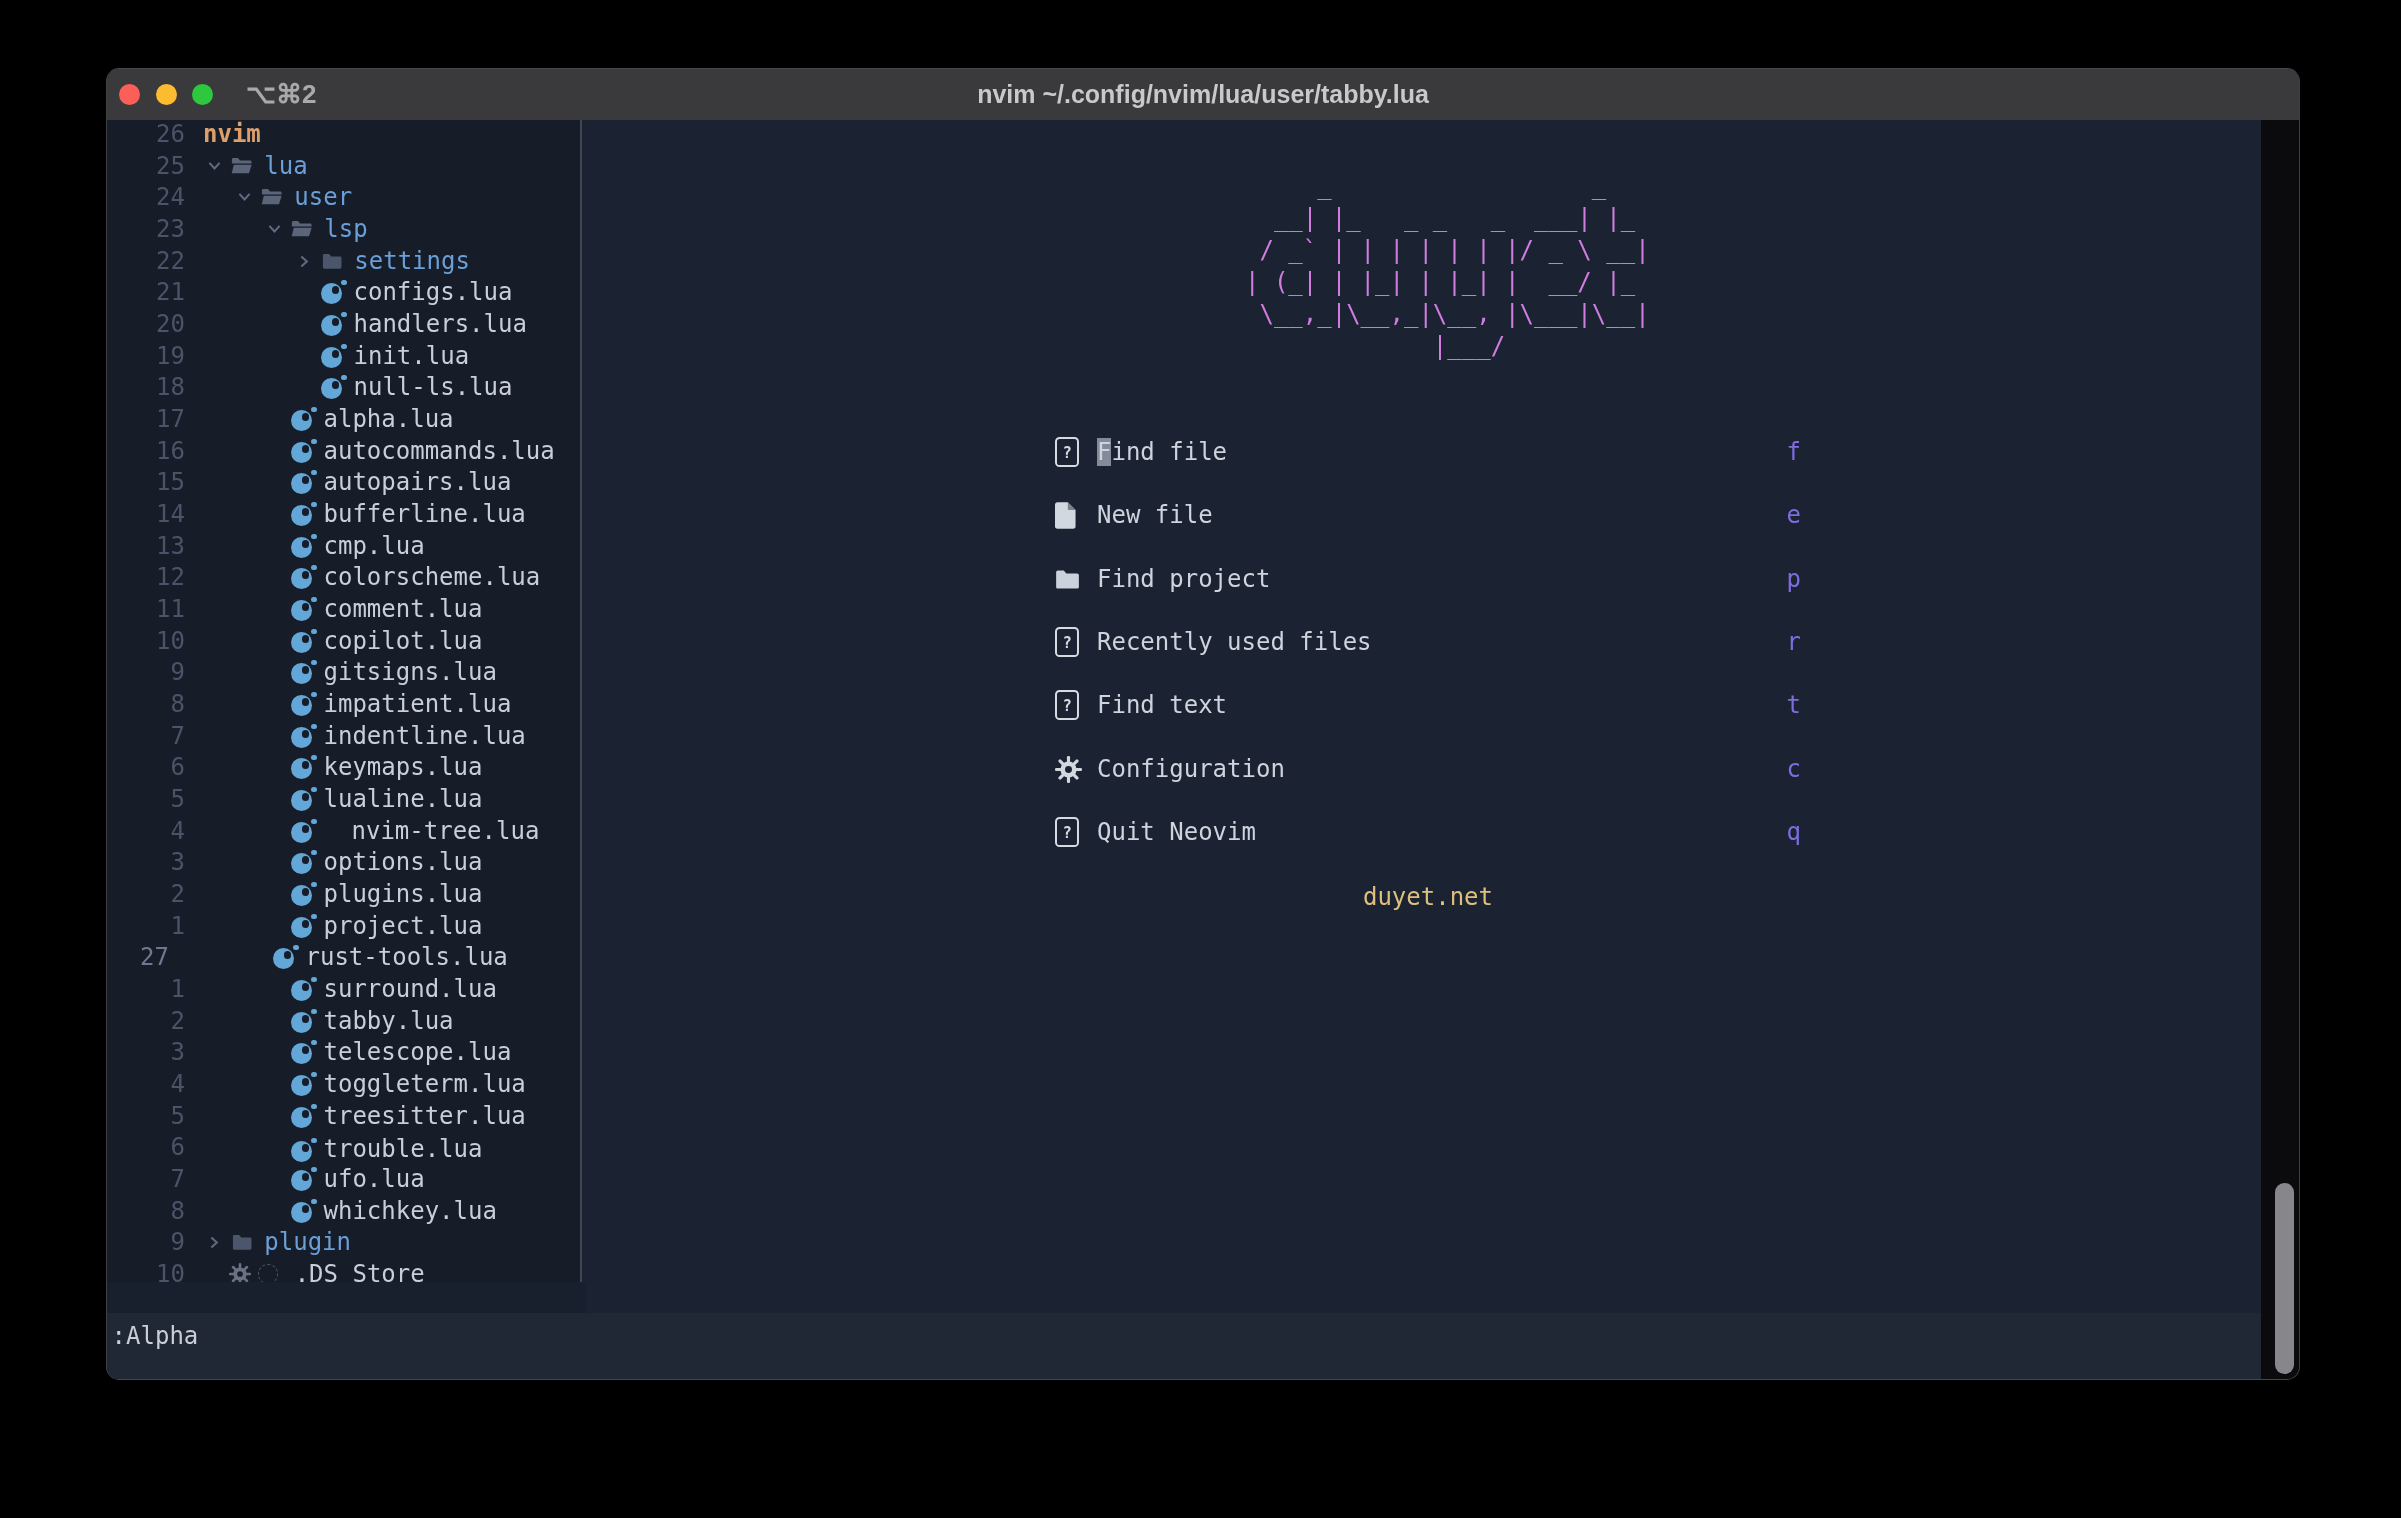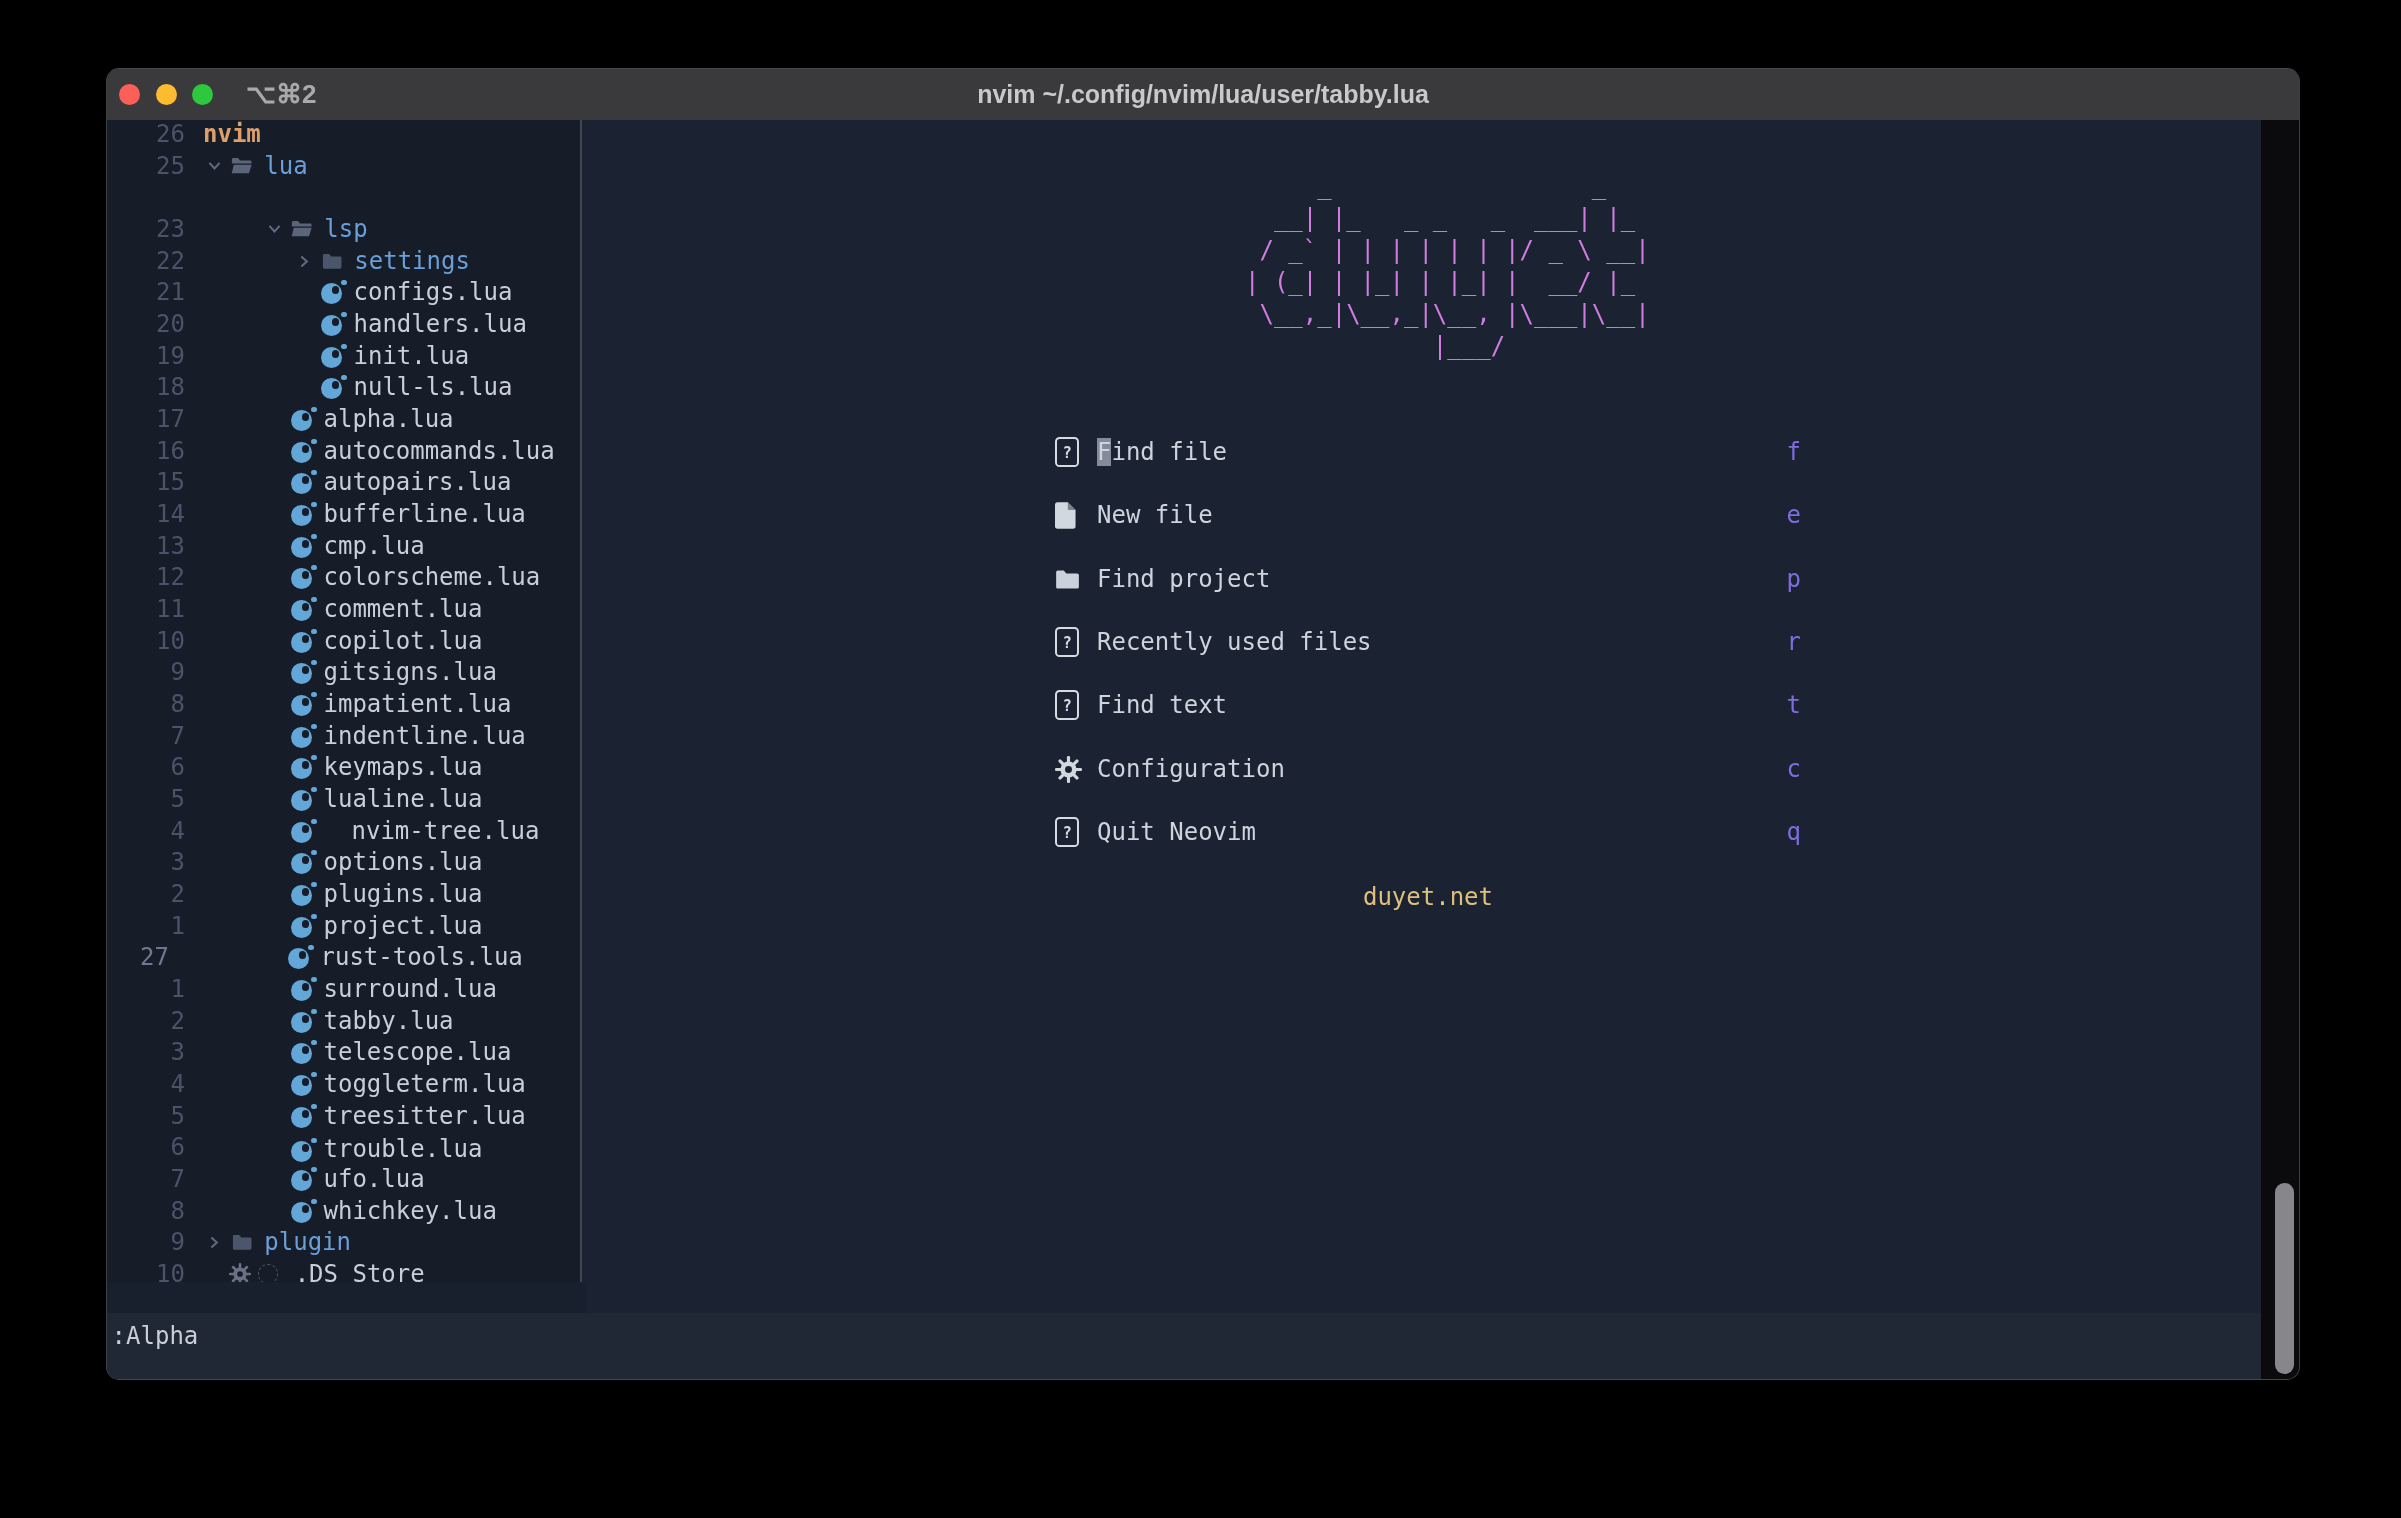--- a/index.html
+++ b/index.html
@@ -86,20 +86,29 @@
           </div>
           <div class="trow" style="top: 30px;">
             <span class="num">25</span>
             <span class="rowc" style="left: 100px;"><span class="tic chev"><svg width="15" height="10.2" viewBox="0 0 16 11">
                   <path d="M2.5 2l5.5 6 5.5-6" fill="none" stroke="#5f6b80" stroke-width="2.2"></path>
                 </svg></span><span class="tic fold"><svg width="21" height="17.6" viewBox="0 0 23 19">
                   <path d="M1 2.5C1 1.7 1.7 1 2.5 1h5.1l2.3 2.8H21c.8 0 1.5.7 1.5 1.5V7H1z" fill="#5b6478"></path>
                   <path d="M3.1 8.3h19.5l-2.9 9.4H.8z" fill="#5b6478"></path>
                 </svg></span><span class="lbl-dir">lua</span></span>
           </div>
+          <div class="trow" style="top: 61px;">
+            <span class="num">24</span>
+            <span class="rowc" style="left: 130px;"><span class="tic chev"><svg width="15" height="10.2" viewBox="0 0 16 11">
+                  <path d="M2.5 2l5.5 6 5.5-6" fill="none" stroke="#5f6b80" stroke-width="2.2"></path>
+                </svg></span><span class="tic fold"><svg width="21" height="17.6" viewBox="0 0 23 19">
+                  <path d="M1 2.5C1 1.7 1.7 1 2.5 1h5.1l2.3 2.8H21c.8 0 1.5.7 1.5 1.5V7H1z" fill="#5b6478"></path>
+                  <path d="M3.1 8.3h19.5l-2.9 9.4H.8z" fill="#5b6478"></path>
+                </svg></span><span class="lbl-dir">user</span></span>
+          </div>
           <div class="trow" style="top: 93px;">
             <span class="num">23</span>
             <span class="rowc" style="left: 160px;"><span class="tic chev"><svg width="15" height="10.2" viewBox="0 0 16 11">
                   <path d="M2.5 2l5.5 6 5.5-6" fill="none" stroke="#5f6b80" stroke-width="2.2"></path>
                 </svg></span><span class="tic fold"><svg width="21" height="17.6" viewBox="0 0 23 19">
                   <path d="M1 2.5C1 1.7 1.7 1 2.5 1h5.1l2.3 2.8H21c.8 0 1.5.7 1.5 1.5V7H1z" fill="#5b6478"></path>
                   <path d="M3.1 8.3h19.5l-2.9 9.4H.8z" fill="#5b6478"></path>
                 </svg></span><span class="lbl-dir">lsp</span></span>
           </div>
           <div class="trow" style="top: 125px;">
@@ -189,21 +198,21 @@
           <div class="trow" style="top: 758px;">
             <span class="num">2</span>
             <span class="rowc" style="left: 184px;"><span class="tic lua-icon"><span class="li-disc"></span><span class="li-crater"></span><span class="li-sat"></span></span><span class="lbl-file">plugins.lua</span></span>
           </div>
           <div class="trow" style="top: 790px;">
             <span class="num">1</span>
             <span class="rowc" style="left: 184px;"><span class="tic lua-icon"><span class="li-disc"></span><span class="li-crater"></span><span class="li-sat"></span></span><span class="lbl-file">project.lua</span></span>
           </div>
           <div class="trow" style="top: 821px;">
             <span class="num cur">27</span>
-            <span class="rowc" style="left: 181px; justify-content: flex-end;"><span class="tic lua-icon"><span class="li-disc"></span><span class="li-crater"></span><span class="li-sat"></span></span><span class="lbl-file">rust-tools.lua</span></span>
+            <span class="rowc" style="left: 166px; justify-content: flex-end;"><span class="tic lua-icon"><span class="li-disc"></span><span class="li-crater"></span><span class="li-sat"></span></span><span class="lbl-file">rust-tools.lua</span></span>
           </div>
           <div class="trow" style="top: 853px;">
             <span class="num">1</span>
             <span class="rowc" style="left: 184px;"><span class="tic lua-icon"><span class="li-disc"></span><span class="li-crater"></span><span class="li-sat"></span></span><span class="lbl-file">surround.lua</span></span>
           </div>
           <div class="trow" style="top: 885px;">
             <span class="num">2</span>
             <span class="rowc" style="left: 184px;"><span class="tic lua-icon"><span class="li-disc"></span><span class="li-crater"></span><span class="li-sat"></span></span><span class="lbl-file">tabby.lua</span></span>
           </div>
           <div class="trow" style="top: 916px;">

